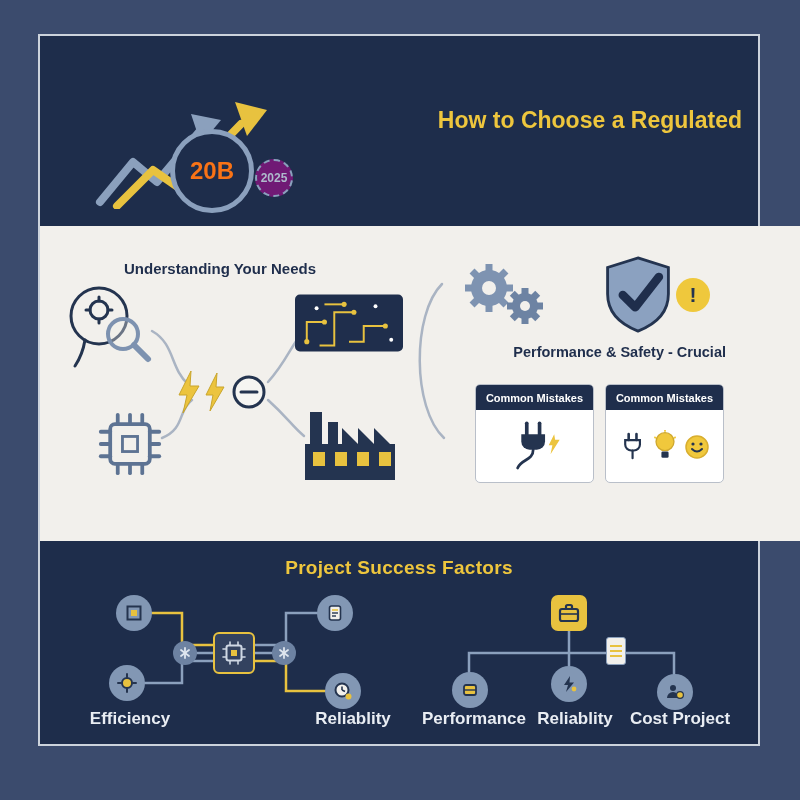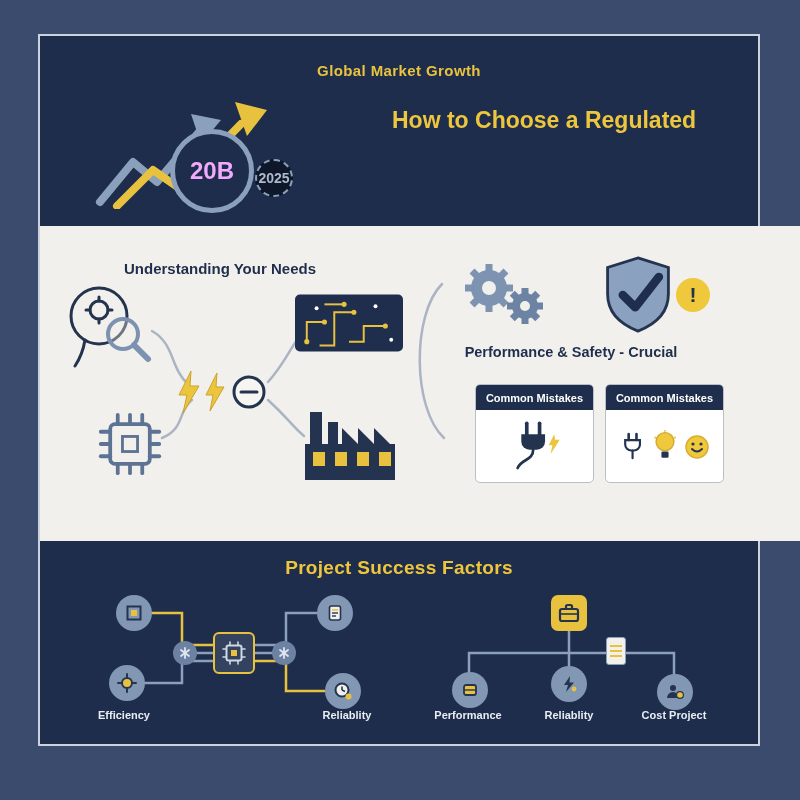--- a/index.html
+++ b/index.html
@@ -16,42 +16,42 @@
   .band{position:absolute;left:0;width:718px;}
   .band-top{top:0;height:190px;background:#1e2d4b;}
   .band-mid{top:190px;height:315px;background:#f2f0ec;padding-left:44px;}
   .band-bottom{top:505px;height:203px;background:#1e2d4b;}
 
   .eyebrow{
     position:absolute;left:0;top:26px;width:718px;text-align:center;
     color:#e9c33f;font-size:15px;font-weight:bold;letter-spacing:.4px;
   }
   .main-title{
-    position:absolute;left:352px;top:70px;width:350px;text-align:left;
+    position:absolute;left:352px;top:70px;width:350px;text-align:right;
     color:#eec63d;font-size:23px;font-weight:bold;line-height:1.3;
   }
   .stat-circle{
     position:absolute;left:130px;top:93px;width:74px;height:74px;
     border:5px solid #8ba0bd;border-radius:50%;background:#1e2d4b;
     display:flex;align-items:center;justify-content:center;
-    color:#f0abfc;font-size:24px;font-weight:bold;
+    color:#f97316;font-size:24px;font-weight:bold;
   }
   .year-circle{
     position:absolute;left:215px;top:123px;width:34px;height:34px;
-    border:2px dashed #8ba0bd;border-radius:50%;background:#0f172a;
+    border:2px dashed #8ba0bd;border-radius:50%;background:#701a75;
     display:flex;align-items:center;justify-content:center;
-    color:#aebacc;font-size:14px;font-weight:bold;
+    color:#aebacc;font-size:12px;font-weight:bold;
   }
 
   .mid-heading{
     position:absolute;left:40px;top:34px;width:280px;text-align:center;
     color:#1f2e4c;font-size:15px;font-weight:bold;
   }
   .caption{color:#1f2e4c;font-weight:bold;text-align:center;}
-  .perf-caption{position:absolute;left:396px;top:118px;width:270px;font-size:14.5px;}
+  .perf-caption{position:absolute;left:416px;top:118px;width:270px;font-size:14.5px;text-align:right;}
   .informed-caption{position:absolute;left:480px;top:270px;width:240px;font-size:13.5px;}
 
   .mistake-box{
     position:absolute;top:158px;width:119px;height:99px;
     border:1px solid #b9bfc9;border-radius:5px;background:#ffffff;
     box-sizing:border-box;overflow:hidden;
   }
   .mistake-header{
     height:25px;background:#1f2e4c;color:#ffffff;
     font-size:11px;font-weight:bold;display:flex;align-items:center;justify-content:center;
@@ -85,30 +85,29 @@
     display:flex;align-items:center;justify-content:center;
   }
   .doc-chip{
     position:absolute;left:566px;top:96px;width:20px;height:28px;
     background:#f2f0ec;border:1.5px solid #8ba0bd;border-radius:3px;box-sizing:border-box;
     display:flex;flex-direction:column;justify-content:center;gap:3px;padding:0 3px;
   }
   .doc-chip i{display:block;height:2px;background:#e8c23f;}
   .node-label{
     position:absolute;top:168px;transform:translateX(-50%);
-    color:#e9edf3;font-size:11px;font-weight:bold;white-space:nowrap;
+    color:#e9edf3;font-size:17px;font-weight:bold;white-space:nowrap;margin-left:6px;
   }
 </style>
 </head>
 <body>
 
 <div class="frame">
 
   <div class="band band-top">
-    <div class="eyebrow">Global Market Growth</div>
 
     <div class="abs" style="left:55px;top:48px;width:190px;height:125px;">
       <svg width="190" height="125" viewBox="0 0 190 125">
         <polyline points="5,118 38,78 62,98 104,48" fill="none" stroke="#8ba0bd" stroke-width="8" stroke-linejoin="round" stroke-linecap="round"></polyline>
         <polygon points="96,30 126,36 106,60" fill="#8ba0bd"></polygon>
         <polyline points="22,122 58,86 84,104 146,40" fill="none" stroke="#e8c23f" stroke-width="8" stroke-linejoin="round" stroke-linecap="round"></polyline>
         <polygon points="140,18 172,26 152,52" fill="#e8c23f"></polygon>
       </svg>
     </div>
 

